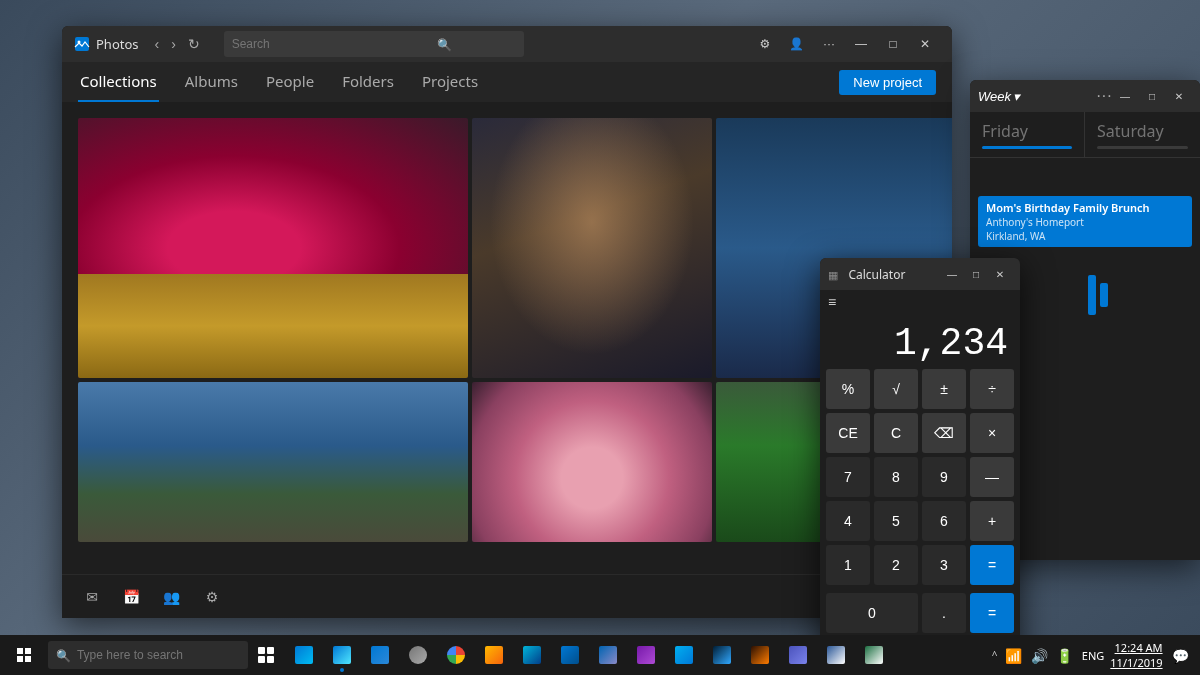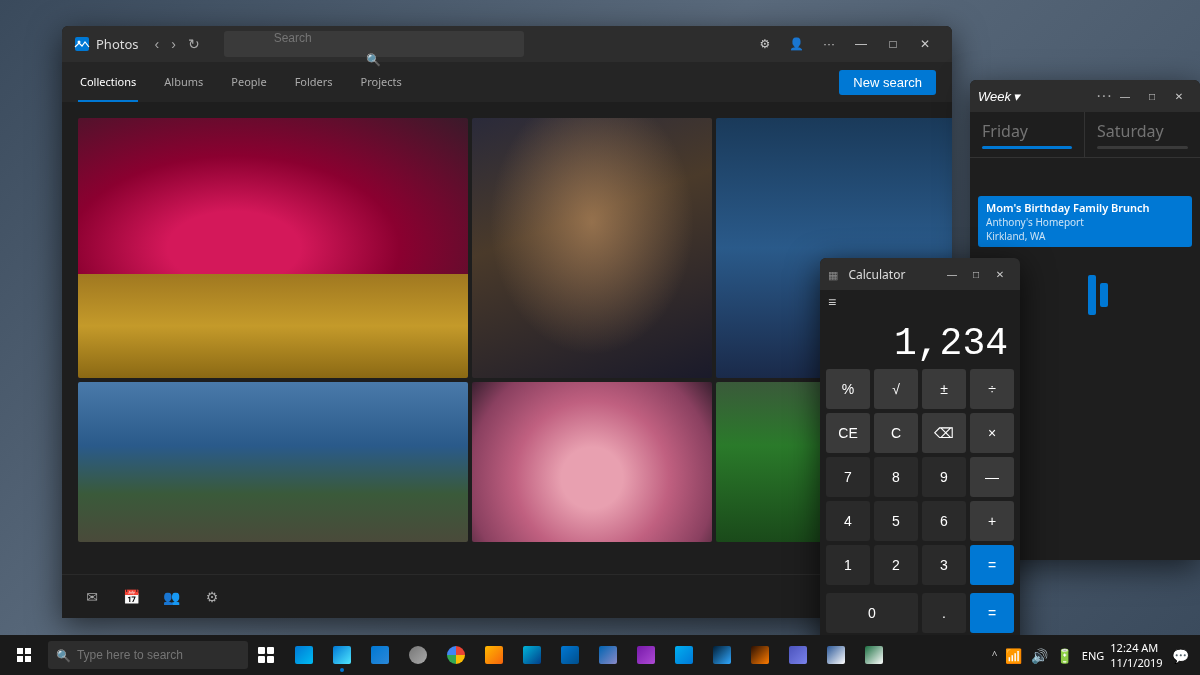--- a/index.html
+++ b/index.html
@@ -93,23 +93,25 @@
     }
     .tray-icon {
       color: white;
       font-size: 12px;
       cursor: pointer;
       padding: 2px;
     }
     .taskbar-clock {
       color: white;
       font-size: 11px;
+      text-align: right;
       line-height: 1.4;
       cursor: pointer;
       padding-right: 4px;
+      text-decoration: underline;
     }
 
     
     .photos-window {
       position: absolute;
       top: 26px;
       left: 62px;
       width: 890px;
       height: 592px;
       background: #1e1e1e;
@@ -158,21 +160,20 @@
       margin-left: 12px;
     }
     .titlebar-search-inner {
       background: #3a3a3a;
       border-radius: 3px;
       display: flex;
       align-items: center;
       padding: 0 8px;
       height: 26px;
       gap: 6px;
-      flex-direction: column;
     }
     .titlebar-search-inner span {
       color: #888;
       font-size: 12px;
     }
     .titlebar-search-inner input {
       background: transparent;
       border: none;
       outline: none;
       color: #ccc;
@@ -205,21 +206,21 @@
 
     .photos-nav {
       height: 40px;
       background: #252525;
       display: flex;
       align-items: center;
       padding: 0 16px;
       gap: 24px;
     }
     .nav-tab {
-      font-size: 11px;
+      font-size: 15px;
       color: #aaa;
       cursor: pointer;
       padding: 0 2px;
       height: 40px;
       display: flex;
       align-items: center;
       border-bottom: 2px solid transparent;
     }
     .nav-tab.active {
       color: white;
@@ -563,21 +564,21 @@
       </div>
     </div>
 
     <div class="photos-nav">
       <span class="nav-tab active">Collections</span>
       <span class="nav-tab">Albums</span>
       <span class="nav-tab">People</span>
       <span class="nav-tab">Folders</span>
       <span class="nav-tab">Projects</span>
       <div style="flex:1"></div>
-      <button class="nav-tab-new-project">New search</button>
+      <button class="nav-tab-new-project">New project</button>
     </div>
 
     <div class="photos-content">
 
       <div class="photos-grid">
         <div class="photo-cell main">
           <div class="photo-flowers"></div>
         </div>
         <div class="photo-cell center">
           <div class="photo-woman"></div>

